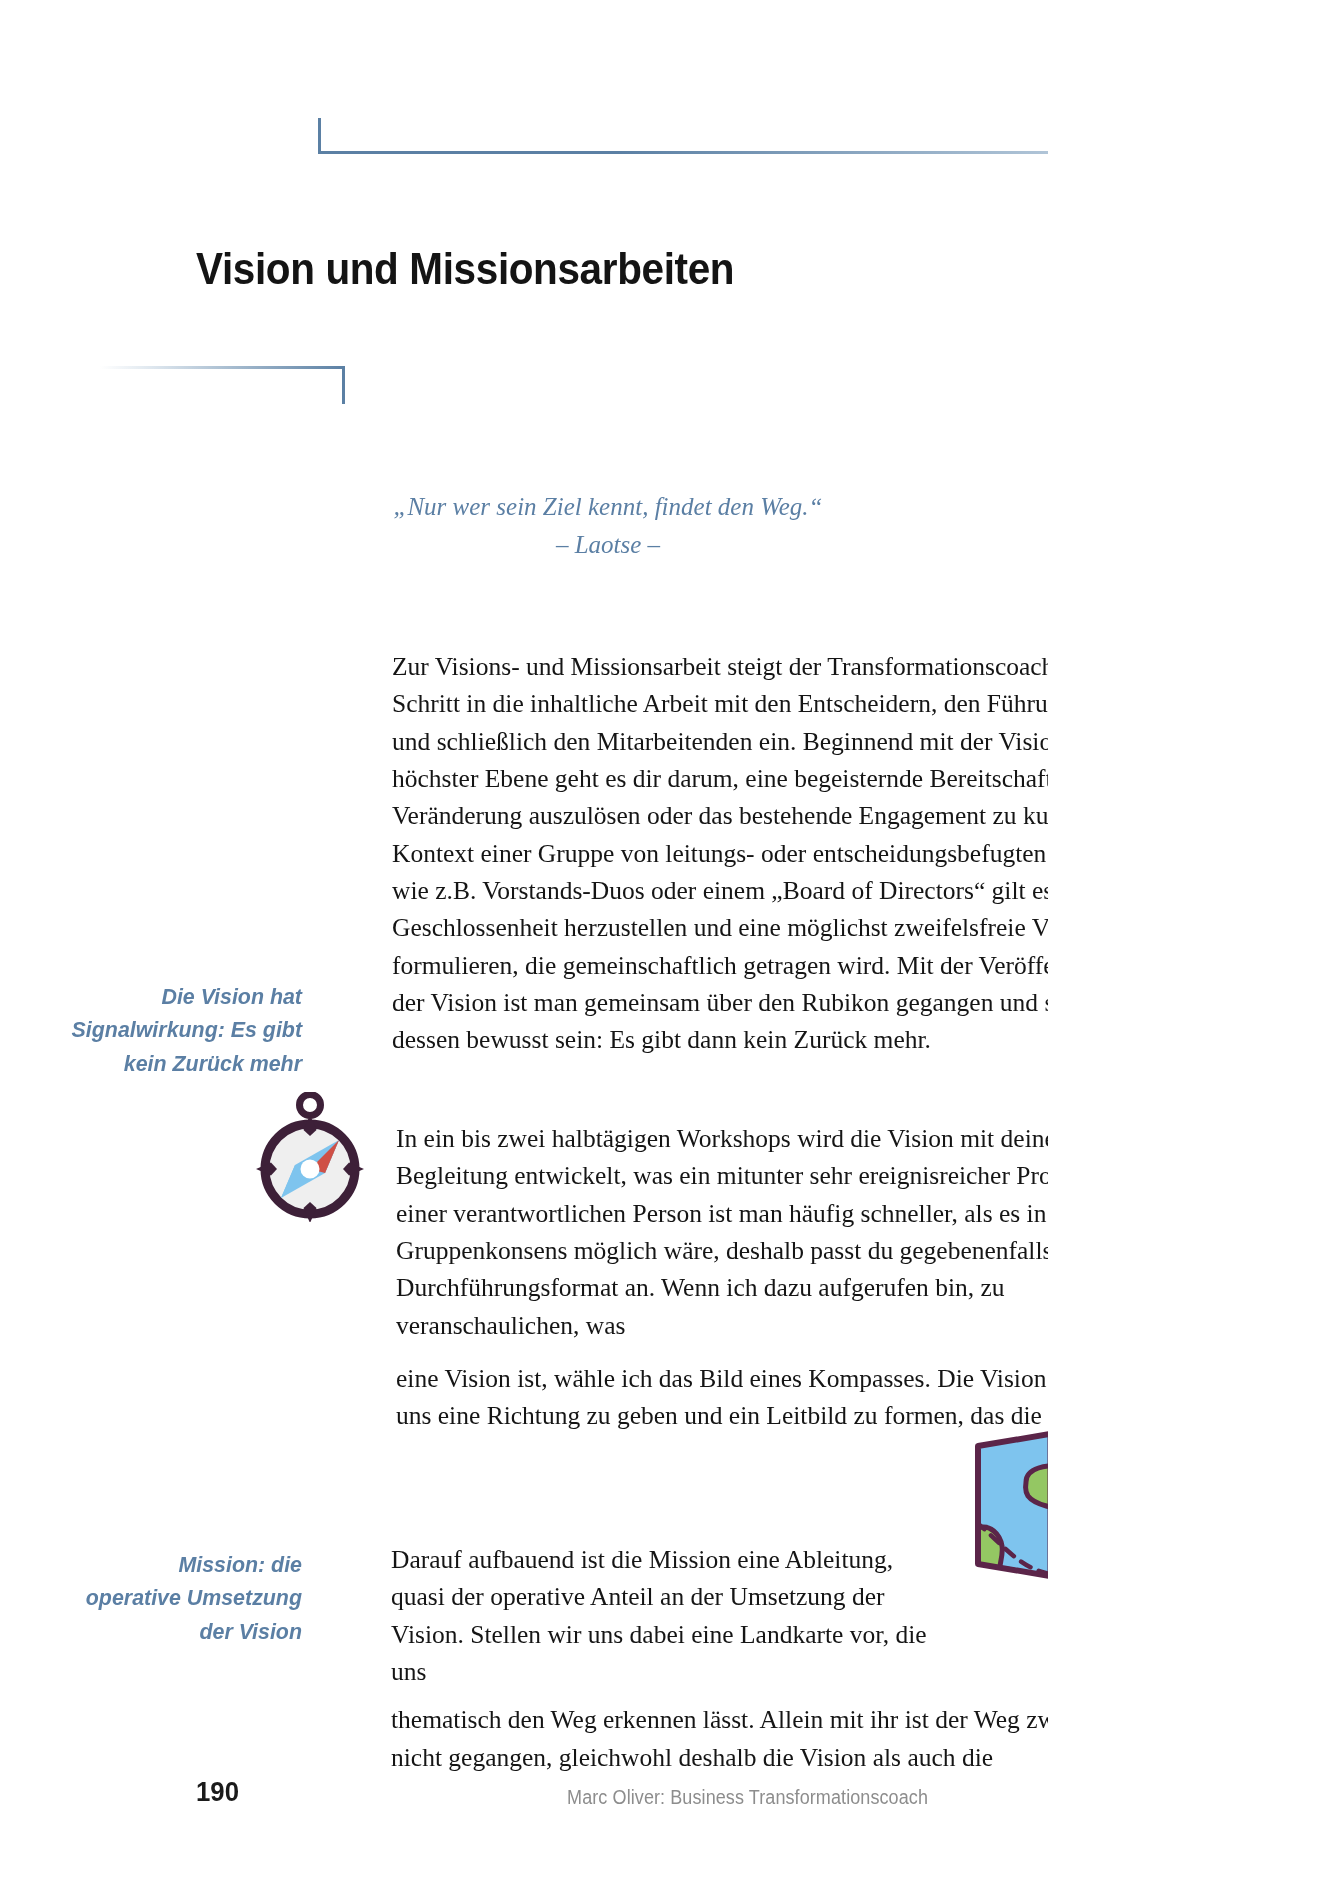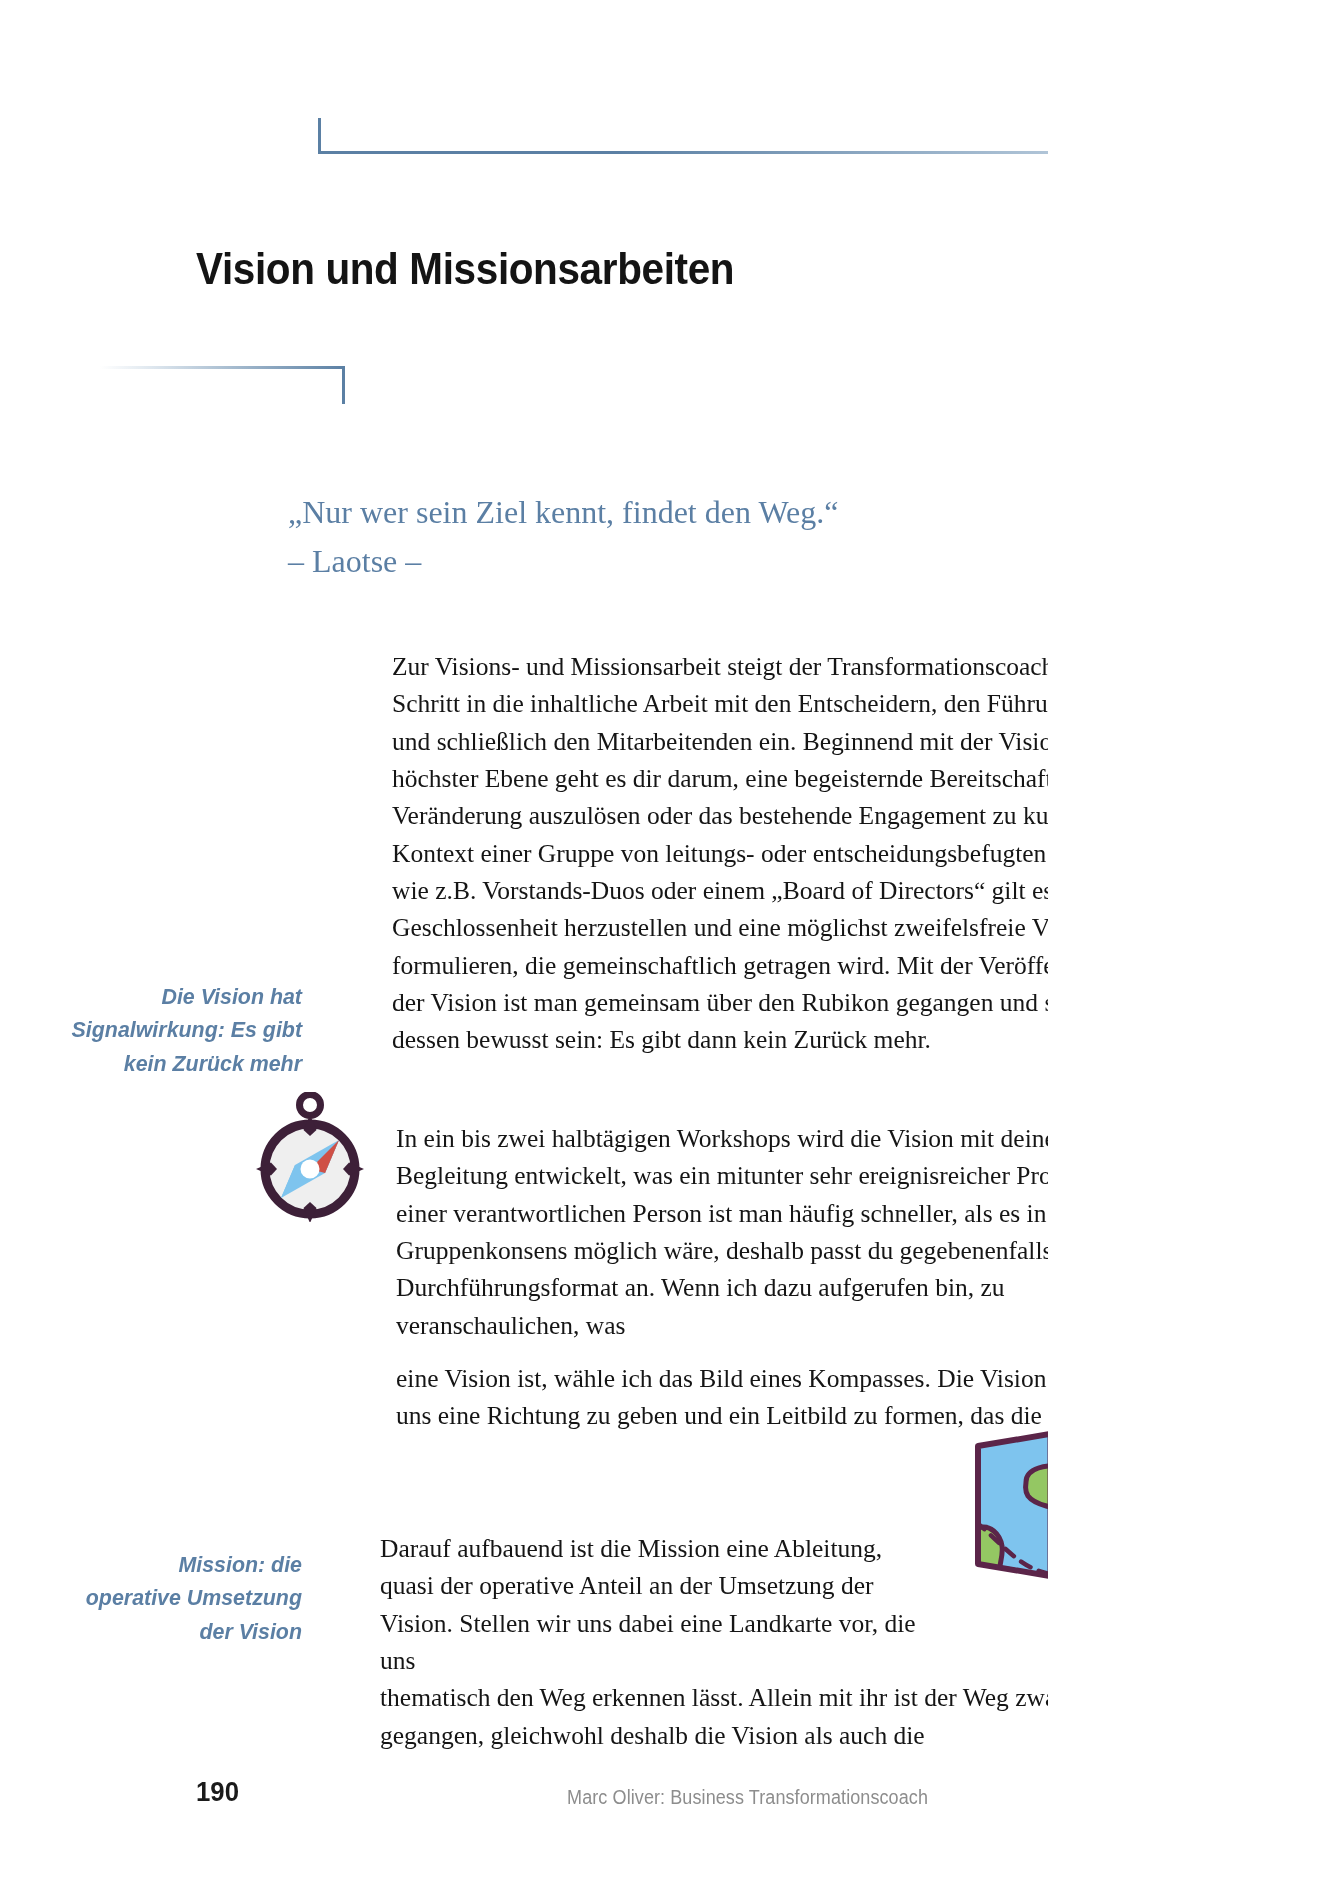--- a/index.html
+++ b/index.html
@@ -85,24 +85,25 @@
     transform-origin: left center;
     white-space: nowrap;
   }
 
   
   .quote-block {
     position: absolute;
     right: 120px;
     top: 488px;
     width: 640px;
-    text-align: left;
+    text-align: center;
     color: #5b7fa4;
     font-family: "Liberation Serif", "DejaVu Serif", serif;
-    font-size: 32px;
+    font-style: italic;
+    font-size: 25px;
     line-height: 1.52;
   }
   .quote-text { display: block; }
   .quote-author { display: block; }
 
   
   .col-main {
     position: absolute;
     left: 380px;
     width: 818px;
@@ -121,21 +122,21 @@
     left: 380px;
     width: 818px;
   }
   .block-compass p { margin: 16px; }
 
   .block-mission {
     top: 1530px;
     left: 380px;
     width: 818px;
   }
-  .block-mission p { margin: 0; }
+  .block-mission p { margin: 11px; }
 
   .indent-compass {
     margin-left: 98px;
   }
 
   .wrap-map {
     width: 560px;
   }
 
   

